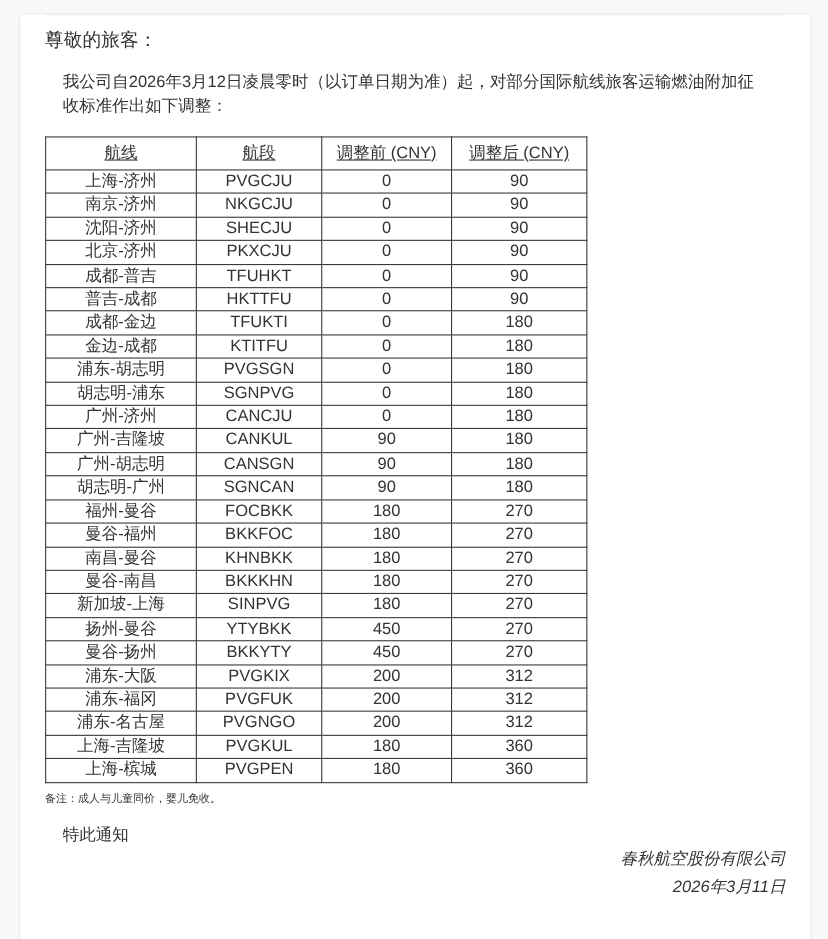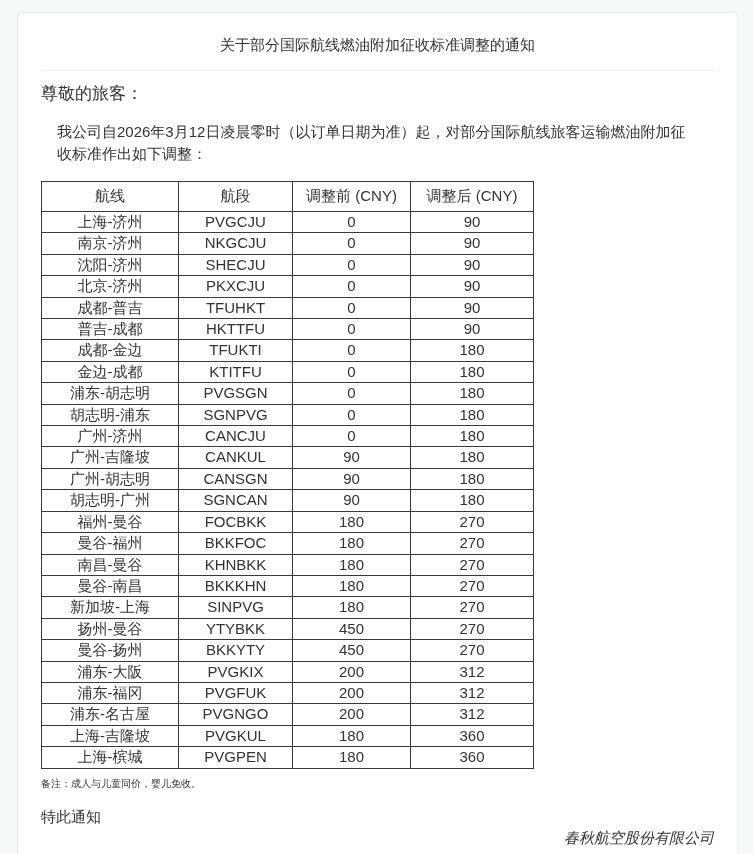--- a/index.html
+++ b/index.html
@@ -60,51 +60,51 @@
     border: 1px solid #3a3a3a;
     text-align: center;
     font-weight: normal;
     font-size: 15px;
     padding: 0;
     overflow: hidden;
     white-space: nowrap;
   }
   table.surcharge th {
     height: 29px;
+    text-decoration: underline;
   }
   table.surcharge td {
     height: 20.4px;
     line-height: 20.4px;
   }
   .remark {
     margin: 5px 0 0 0;
     font-size: 10px;
     line-height: 20px;
   }
   .closing {
-    margin: 13px 0 0 0;
+    margin: 13px 0 0 16px;
     font-size: 15px;
     line-height: 20px;
   }
   .signature {
     margin-top: -2px;
     text-align: right;
     font-size: 15px;
   }
   .signature p {
     margin: 0;
     line-height: 26px;
     font-style: italic;
   }
 </style>
 </head>
 <body>
 
 <div class="card">
-  <h1 class="title">关于部分国际航线燃油附加征收标准调整的通知</h1>
   <div class="divider"></div>
   <p class="greeting">尊敬的旅客：</p>
   <p class="body-text">我公司自2026年3月12日凌晨零时（以订单日期为准）起，对部分国际航线旅客运输燃油附加征收标准作出如下调整：</p>
   <table class="surcharge">
     <colgroup>
         <col style="width: 137px;">
         <col style="width: 114px;">
         <col style="width: 118px;">
         <col style="width: 123px;">
       </colgroup>

